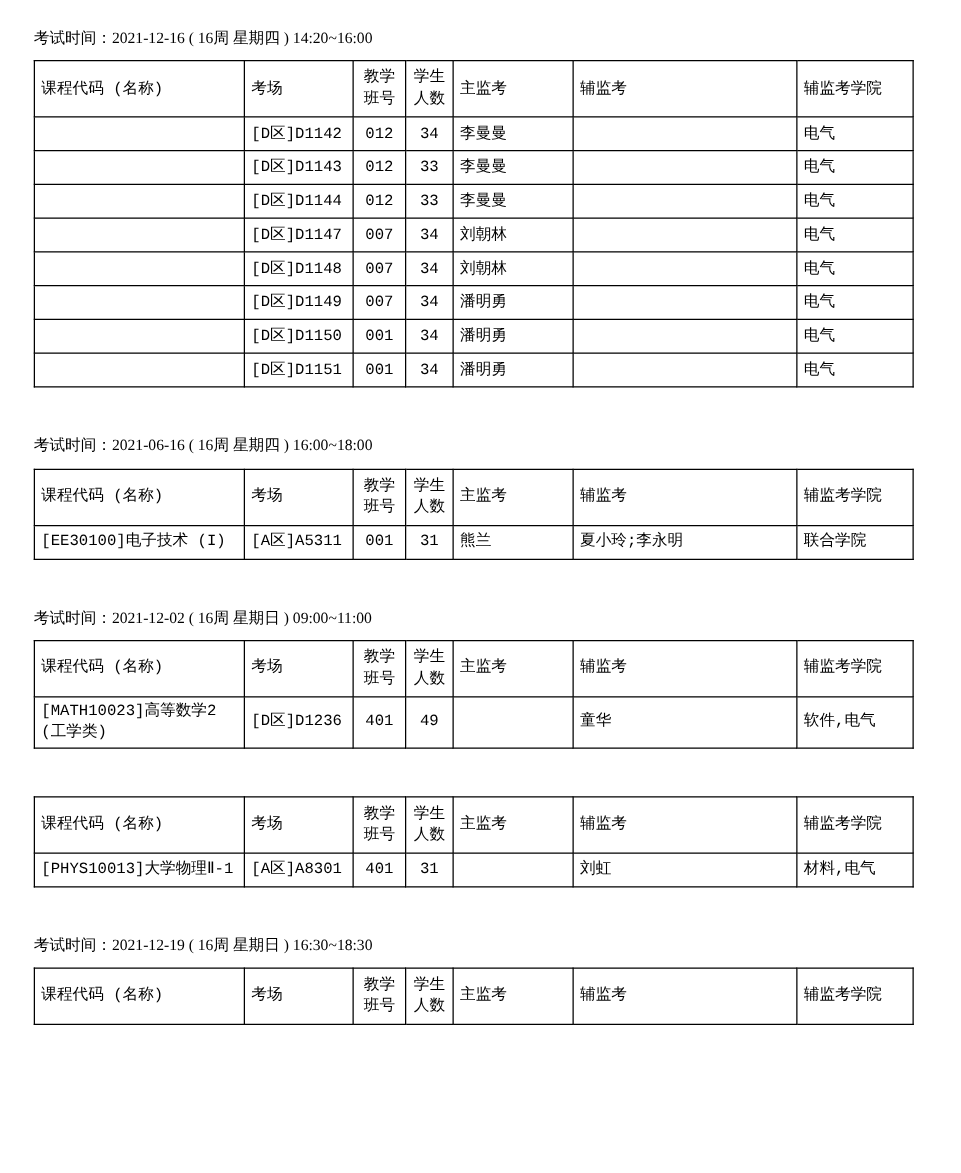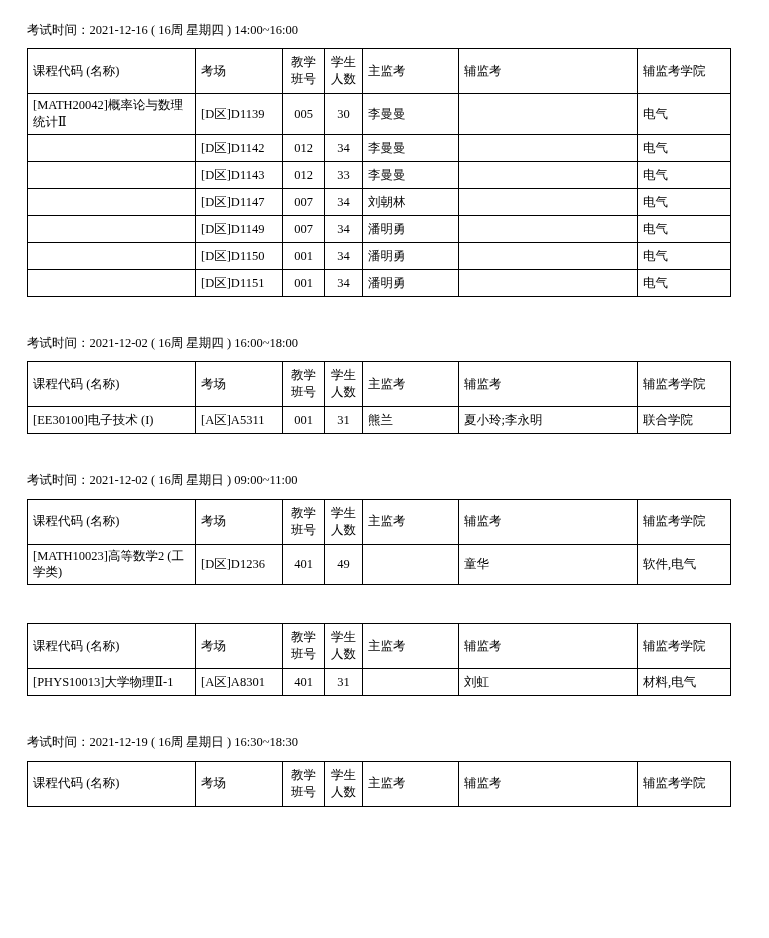--- a/index.html
+++ b/index.html
@@ -21,20 +21,21 @@
   .exam-time {
     font-size: 12.5px;
     line-height: 1.3;
     margin: 0 0 10px 0;
     white-space: nowrap;
   }
   table.exam-table {
     border-collapse: collapse;
     table-layout: fixed;
     width: 703px;
+    font-family: Liberation Mono, monospace;
   }
   .exam-table col.c-course   { width: 168px; }
   .exam-table col.c-room     { width: 87px; }
   .exam-table col.c-class    { width: 42px; }
   .exam-table col.c-students { width: 38px; }
   .exam-table col.c-chief    { width: 96px; }
   .exam-table col.c-assist   { width: 179px; }
   .exam-table col.c-college  { width: 93px; }
   .exam-table th, .exam-table td {
     border: 1px solid #000000;
@@ -54,21 +55,21 @@
     text-align: center;
     padding-left: 2px;
     padding-right: 2px;
   }
 </style>
 </head>
 <body>
 
 <div class="page" id="content">
   <section class="exam-section">
-    <p class="exam-time">考试时间：2021-12-16 ( 16周 星期四 ) 14:00~16:00</p>
+    <p class="exam-time">考试时间：2021-12-16 ( 16周 星期四 ) 14:20~16:00</p>
     <table class="exam-table">
       <colgroup>
         <col class="c-course">
           <col class="c-room">
           <col class="c-class">
         <col class="c-students">
           <col class="c-chief">
           <col class="c-assist">
           <col class="c-college">
       </colgroup>
@@ -77,58 +78,67 @@
             <th>课程代码 (名称)</th>
             <th>考场</th>
             <th>教学班号</th>
             <th>学生人数</th>
             <th>主监考</th>
             <th>辅监考</th>
             <th>辅监考学院</th>
           </tr>
       </thead>
       <tbody>
-          <tr>
-            <td>[MATH20042]概率论与数理统计Ⅱ</td>
-            <td>[D区]D1139</td>
-            <td>005</td>
-            <td>30</td>
-            <td>李曼曼</td>
-            <td></td>
-            <td>电气</td>
-          </tr>
           <tr>
             <td></td>
             <td>[D区]D1142</td>
             <td>012</td>
             <td>34</td>
             <td>李曼曼</td>
             <td></td>
             <td>电气</td>
           </tr>
           <tr>
             <td></td>
             <td>[D区]D1143</td>
             <td>012</td>
             <td>33</td>
             <td>李曼曼</td>
             <td></td>
             <td>电气</td>
           </tr>
           <tr>
             <td></td>
+            <td>[D区]D1144</td>
+            <td>012</td>
+            <td>33</td>
+            <td>李曼曼</td>
+            <td></td>
+            <td>电气</td>
+          </tr>
+          <tr>
+            <td></td>
             <td>[D区]D1147</td>
             <td>007</td>
             <td>34</td>
             <td>刘朝林</td>
             <td></td>
             <td>电气</td>
           </tr>
           <tr>
             <td></td>
+            <td>[D区]D1148</td>
+            <td>007</td>
+            <td>34</td>
+            <td>刘朝林</td>
+            <td></td>
+            <td>电气</td>
+          </tr>
+          <tr>
+            <td></td>
             <td>[D区]D1149</td>
             <td>007</td>
             <td>34</td>
             <td>潘明勇</td>
             <td></td>
             <td>电气</td>
           </tr>
           <tr>
             <td></td>
             <td>[D区]D1150</td>
@@ -145,21 +155,21 @@
             <td>34</td>
             <td>潘明勇</td>
             <td></td>
             <td>电气</td>
           </tr>
         </tbody>
     </table>
   </section>
 
   <section class="exam-section">
-    <p class="exam-time">考试时间：2021-12-02 ( 16周 星期四 ) 16:00~18:00</p>
+    <p class="exam-time">考试时间：2021-06-16 ( 16周 星期四 ) 16:00~18:00</p>
     <table class="exam-table">
       <colgroup>
         <col class="c-course">
           <col class="c-room">
           <col class="c-class">
         <col class="c-students">
           <col class="c-chief">
           <col class="c-assist">
           <col class="c-college">
       </colgroup>

